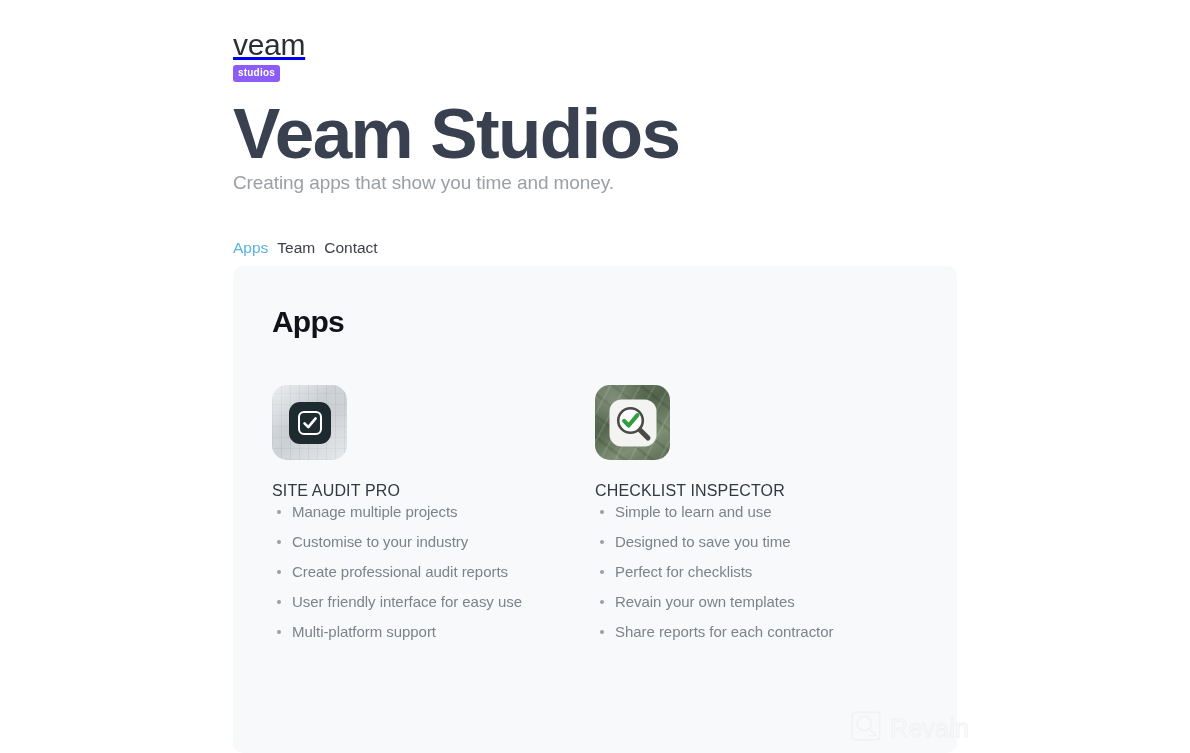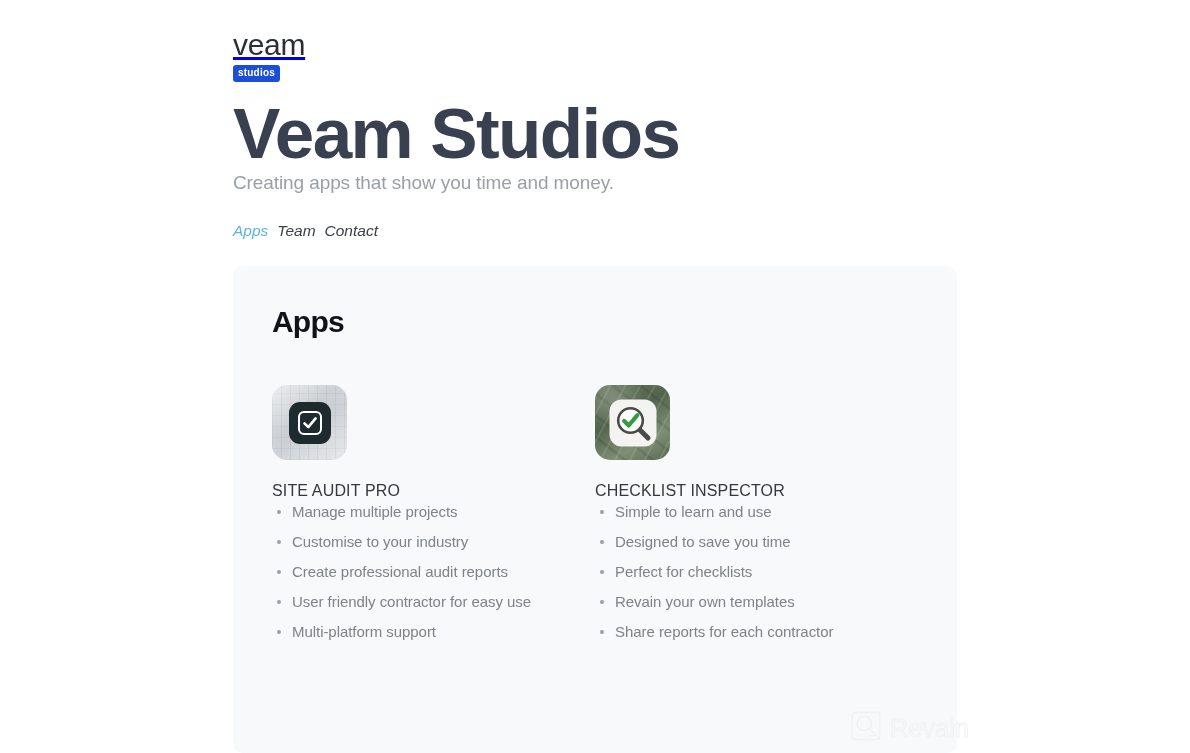--- a/index.html
+++ b/index.html
@@ -41,21 +41,21 @@
     font-size: 30px;
     line-height: 34px;
     font-weight: 400;
     color: #2b2f35;
     letter-spacing: -0.3px;
     display: block;
   }
 
   .logo-badge {
     display: inline-block;
-    background: #1d4ed8;
+    background: #8b5cf6;
     color: #ffffff;
     font-size: 10px;
     line-height: 12px;
     font-weight: 700;
     padding: 2px 5px 3px 5px;
     border-radius: 3px;
     letter-spacing: 0.2px;
     margin-top: 2px;
   }
 
@@ -71,24 +71,23 @@
   .site-tagline {
     margin-top: 7px;
     font-size: 19px;
     line-height: 24px;
     font-weight: 400;
     color: #9aa0a6;
     letter-spacing: -0.1px;
   }
 
   .nav {
-    margin-top: 26px;
+    margin-top: 43px;
     font-size: 15.5px;
     line-height: 20px;
-    font-style: italic;
   }
 
   .nav a {
     color: #3c4149;
     text-decoration: none;
     margin-right: 9px;
   }
 
   .nav a.active {
     color: #5ab4dd;
@@ -297,21 +296,21 @@
             </svg>
           </span>
         </a>
 
         <div class="app-name">SITE AUDIT PRO</div>
 
         <ul class="app-list">
           <li>Manage multiple projects</li>
           <li>Customise to your industry</li>
           <li>Create professional audit reports</li>
-          <li>User friendly contractor for easy use</li>
+          <li>User friendly interface for easy use</li>
           <li>Multi-platform support</li>
         </ul>
       </div>
 
       <div class="app-col">
 
         <a href="#" class="app-icon icon-checklist">
           <span class="tile"></span>
           <span class="glass-wrap">
             <svg width="45" height="45" viewBox="0 0 45 45">

